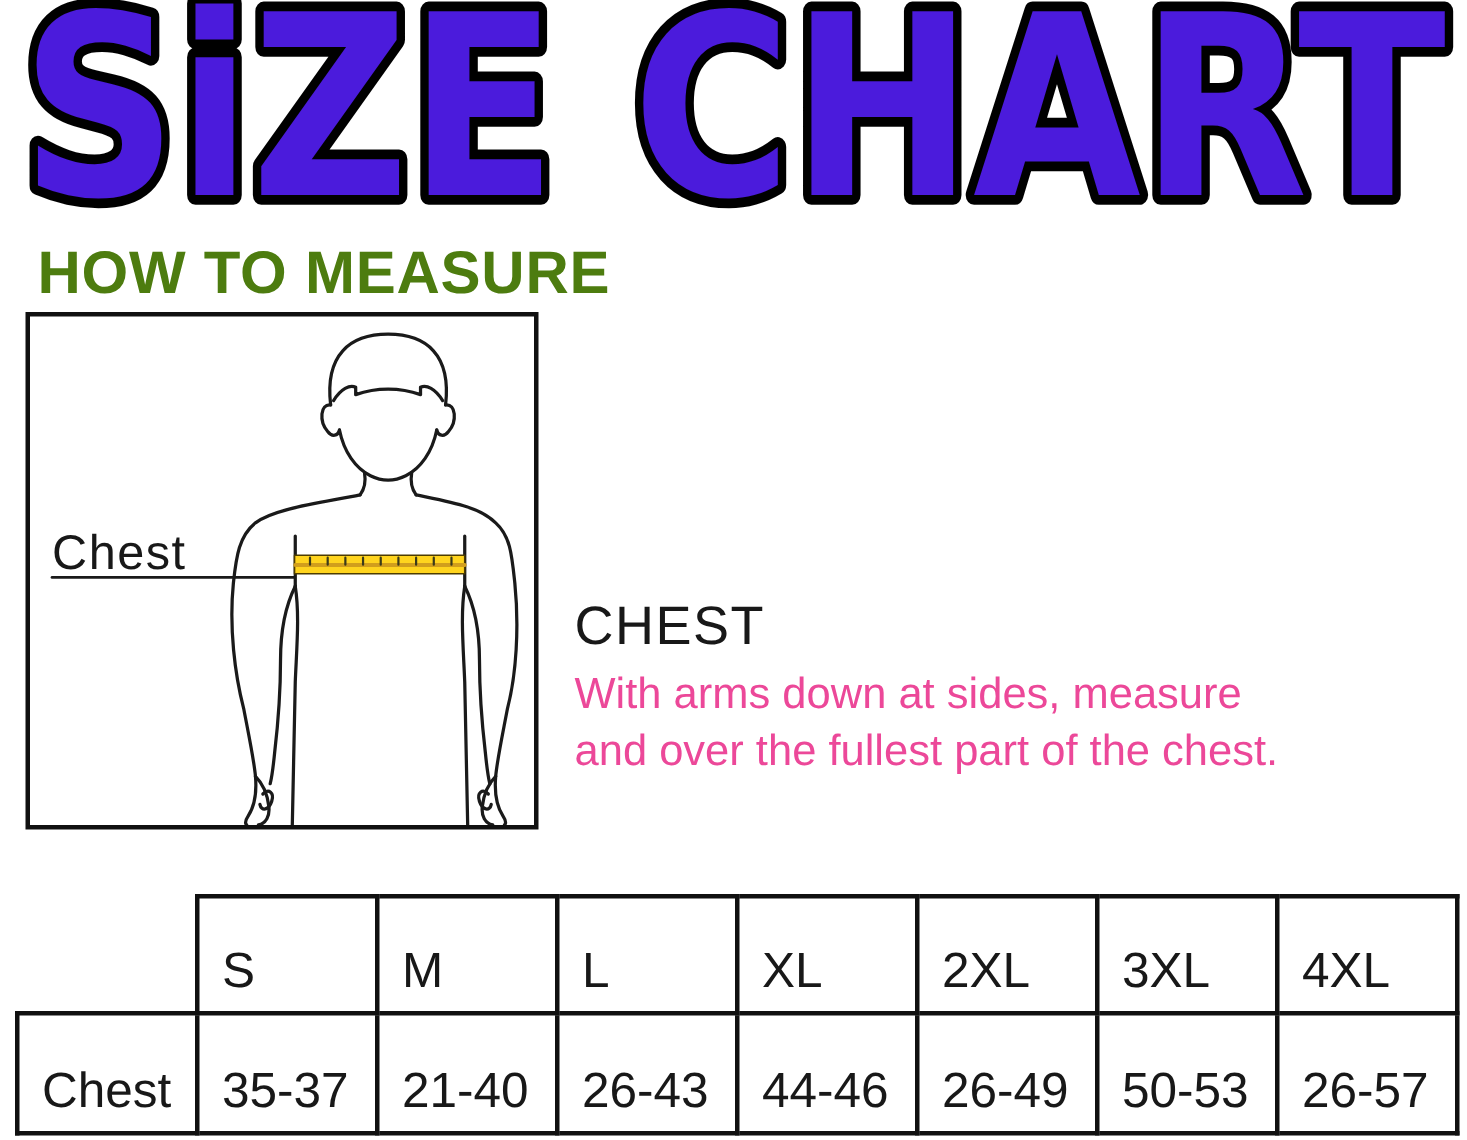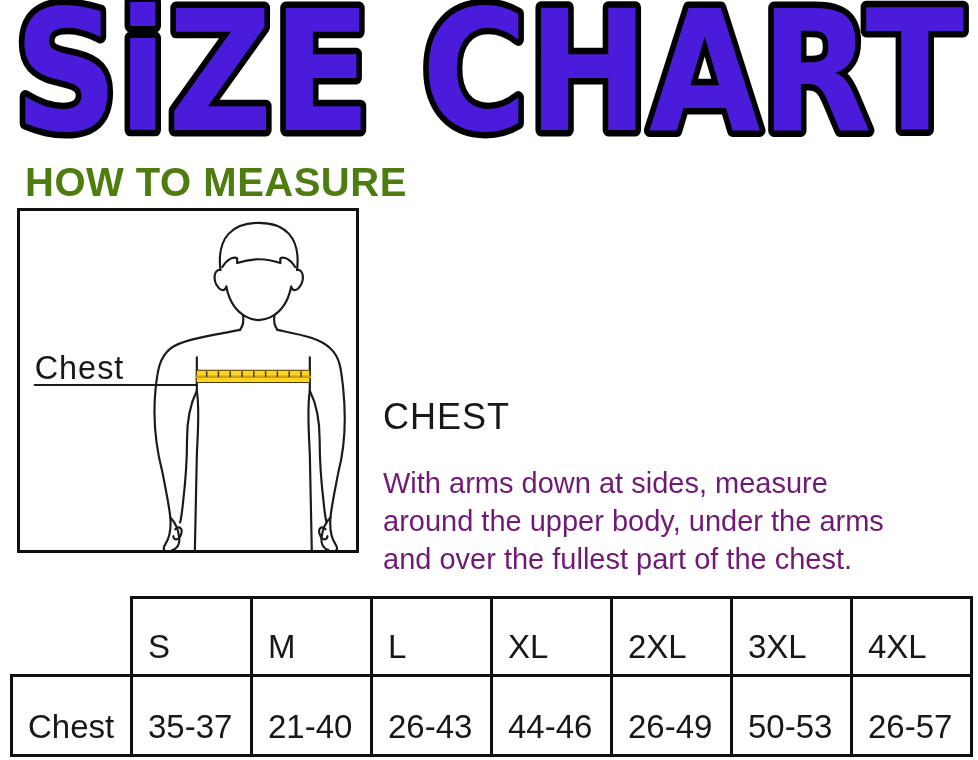--- a/index.html
+++ b/index.html
@@ -42,25 +42,25 @@
   #chest-heading {
     position: absolute;
     left: 383px; top: 396px;
     font-size: 36px;
     font-weight: normal;
     letter-spacing: 1px;
     color: #181818;
   }
   #chest-desc {
     position: absolute;
-    left: 383px; top: 464px;
+    left: 383px; top: 444px;
     width: 580px;
     font-size: 29px;
     line-height: 38px;
-    color: #701a75;
+    color: #ec4899;
   }
   #chest-desc .line { display: block; white-space: nowrap; }
   
   #size-table {
     position: absolute;
     left: 10px; top: 596px;
     border-collapse: collapse;
     table-layout: fixed;
   }
   #size-table td, #size-table th {
@@ -141,21 +141,20 @@
           <line x1="274" y1="163.6" x2="274" y2="168.4"></line>
           <line x1="286" y1="163.6" x2="286" y2="168.4"></line>
         </g>
       </g>
     </svg>
   </div>
 
   <div id="chest-heading">CHEST</div>
   <div id="chest-desc">
     <span class="line">With arms down at sides, measure</span>
-    <span class="line">around the upper body, under the arms</span>
     <span class="line">and over the fullest part of the chest.</span>
   </div>
 
   <table id="size-table">
     <tbody>
         <tr class="header-row">
       <td class="corner-empty"></td>
       <th>S</th>
       <th>M</th>
       <th>L</th>

